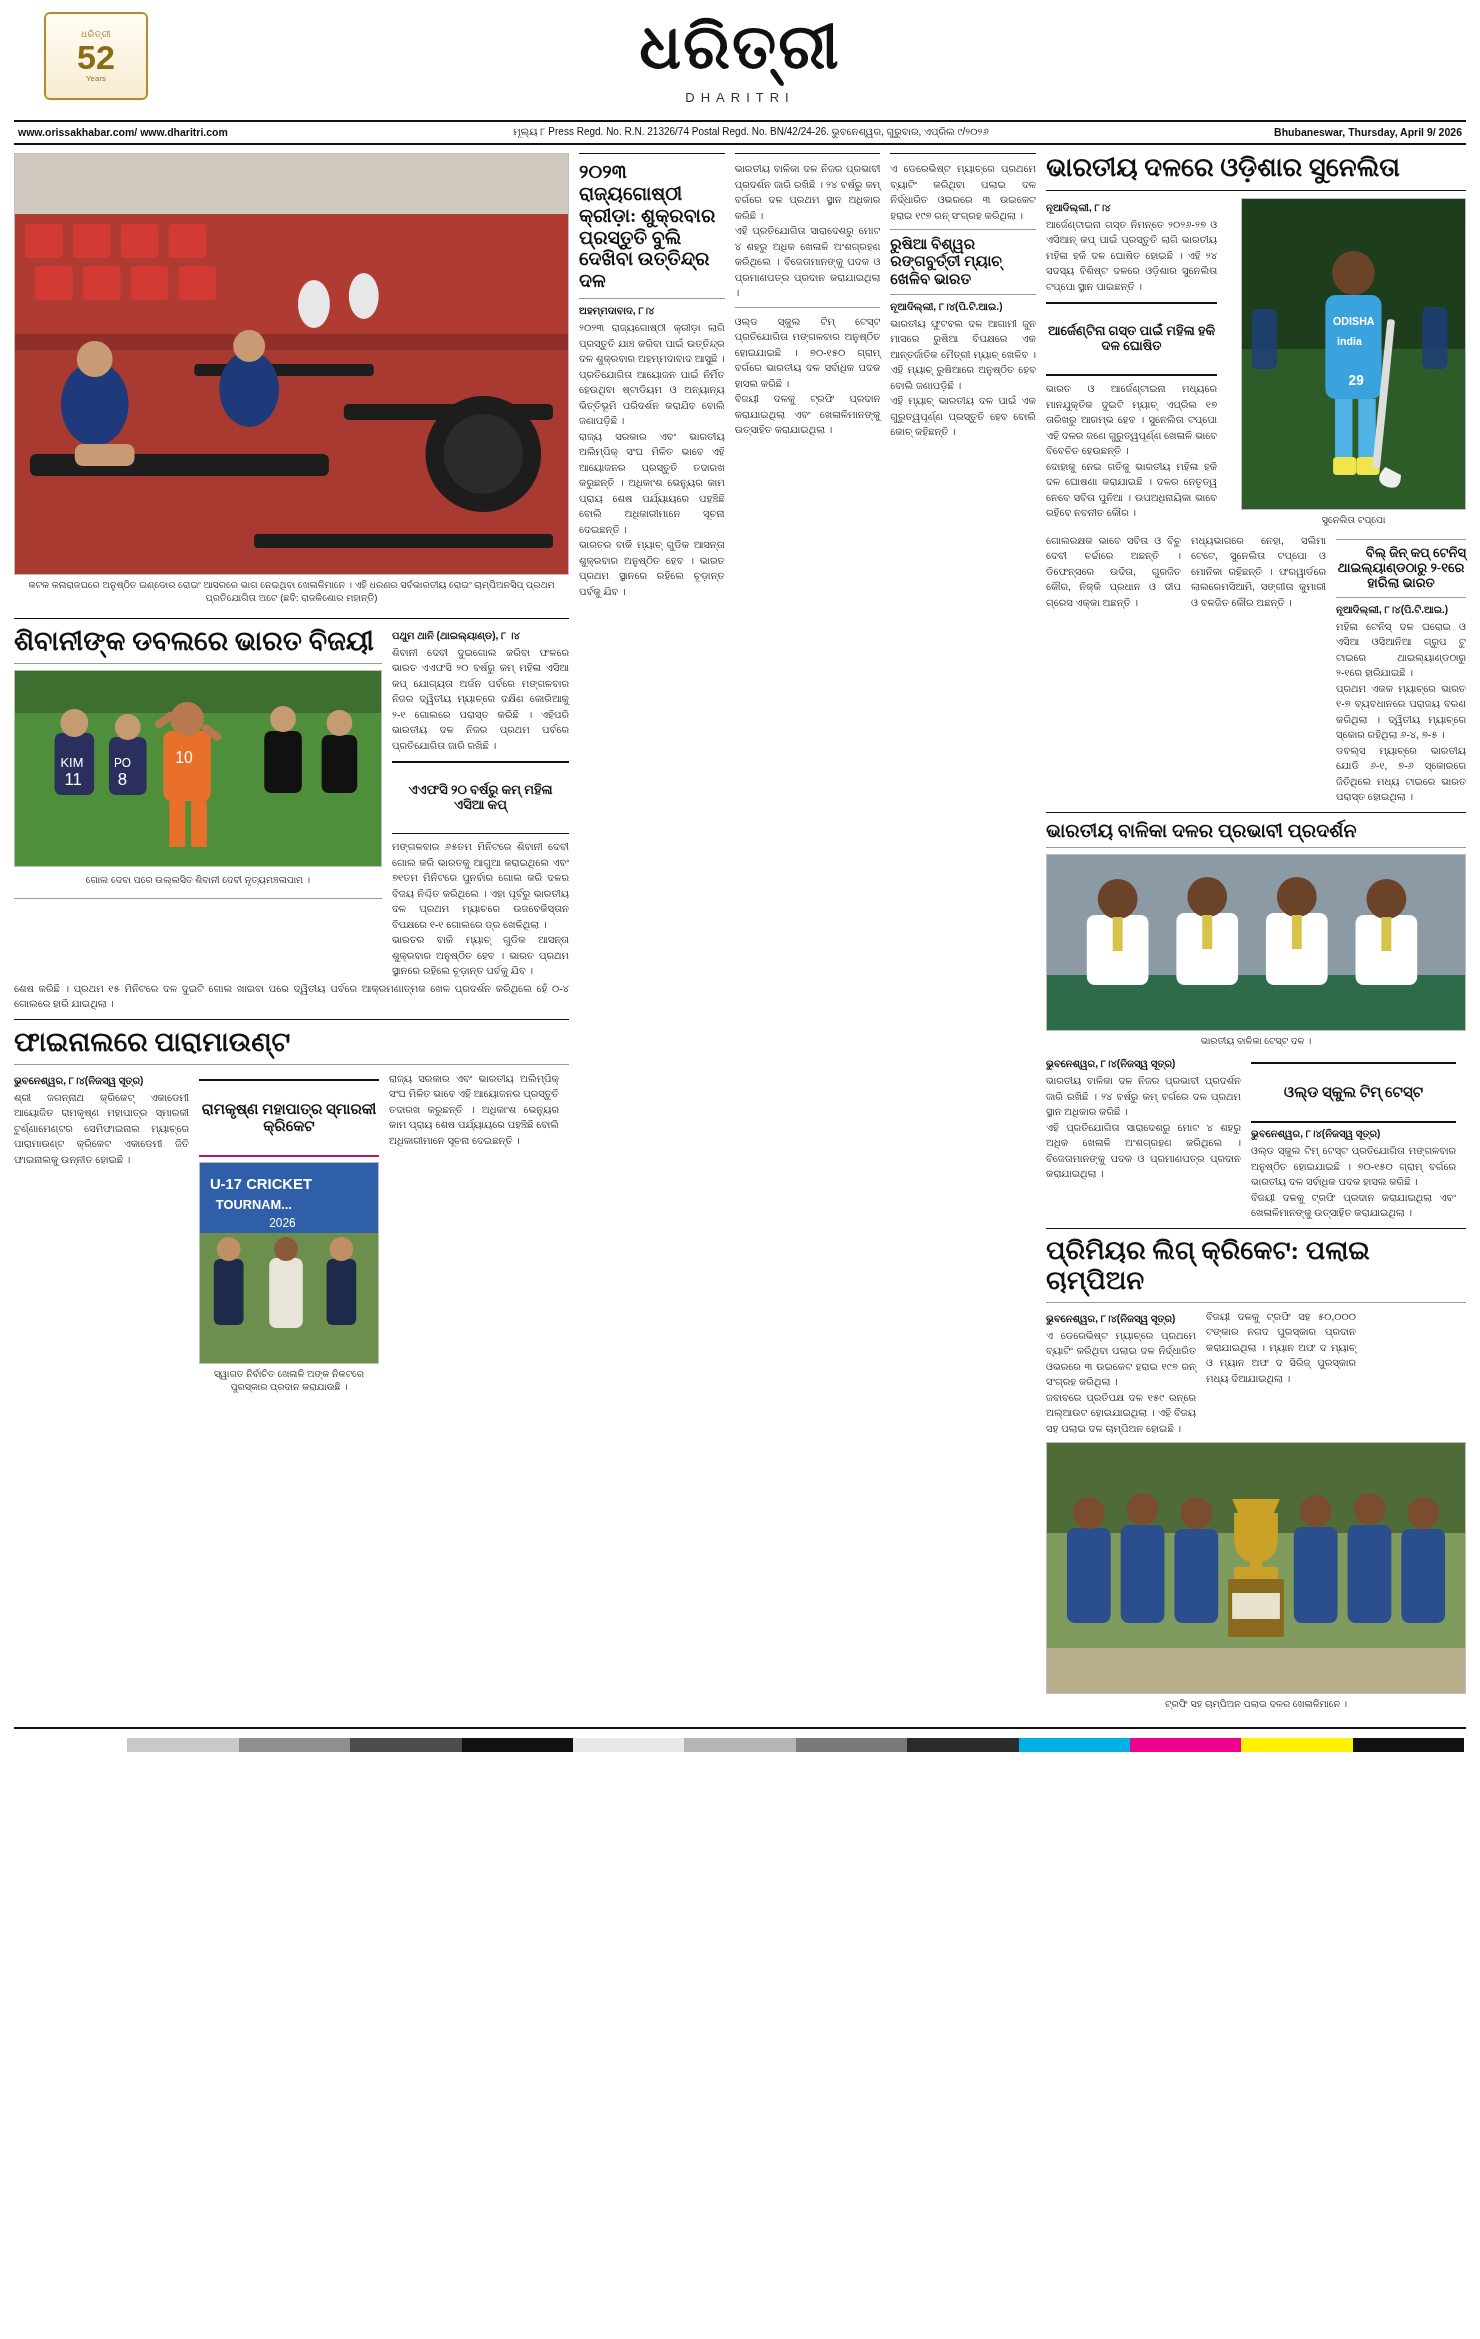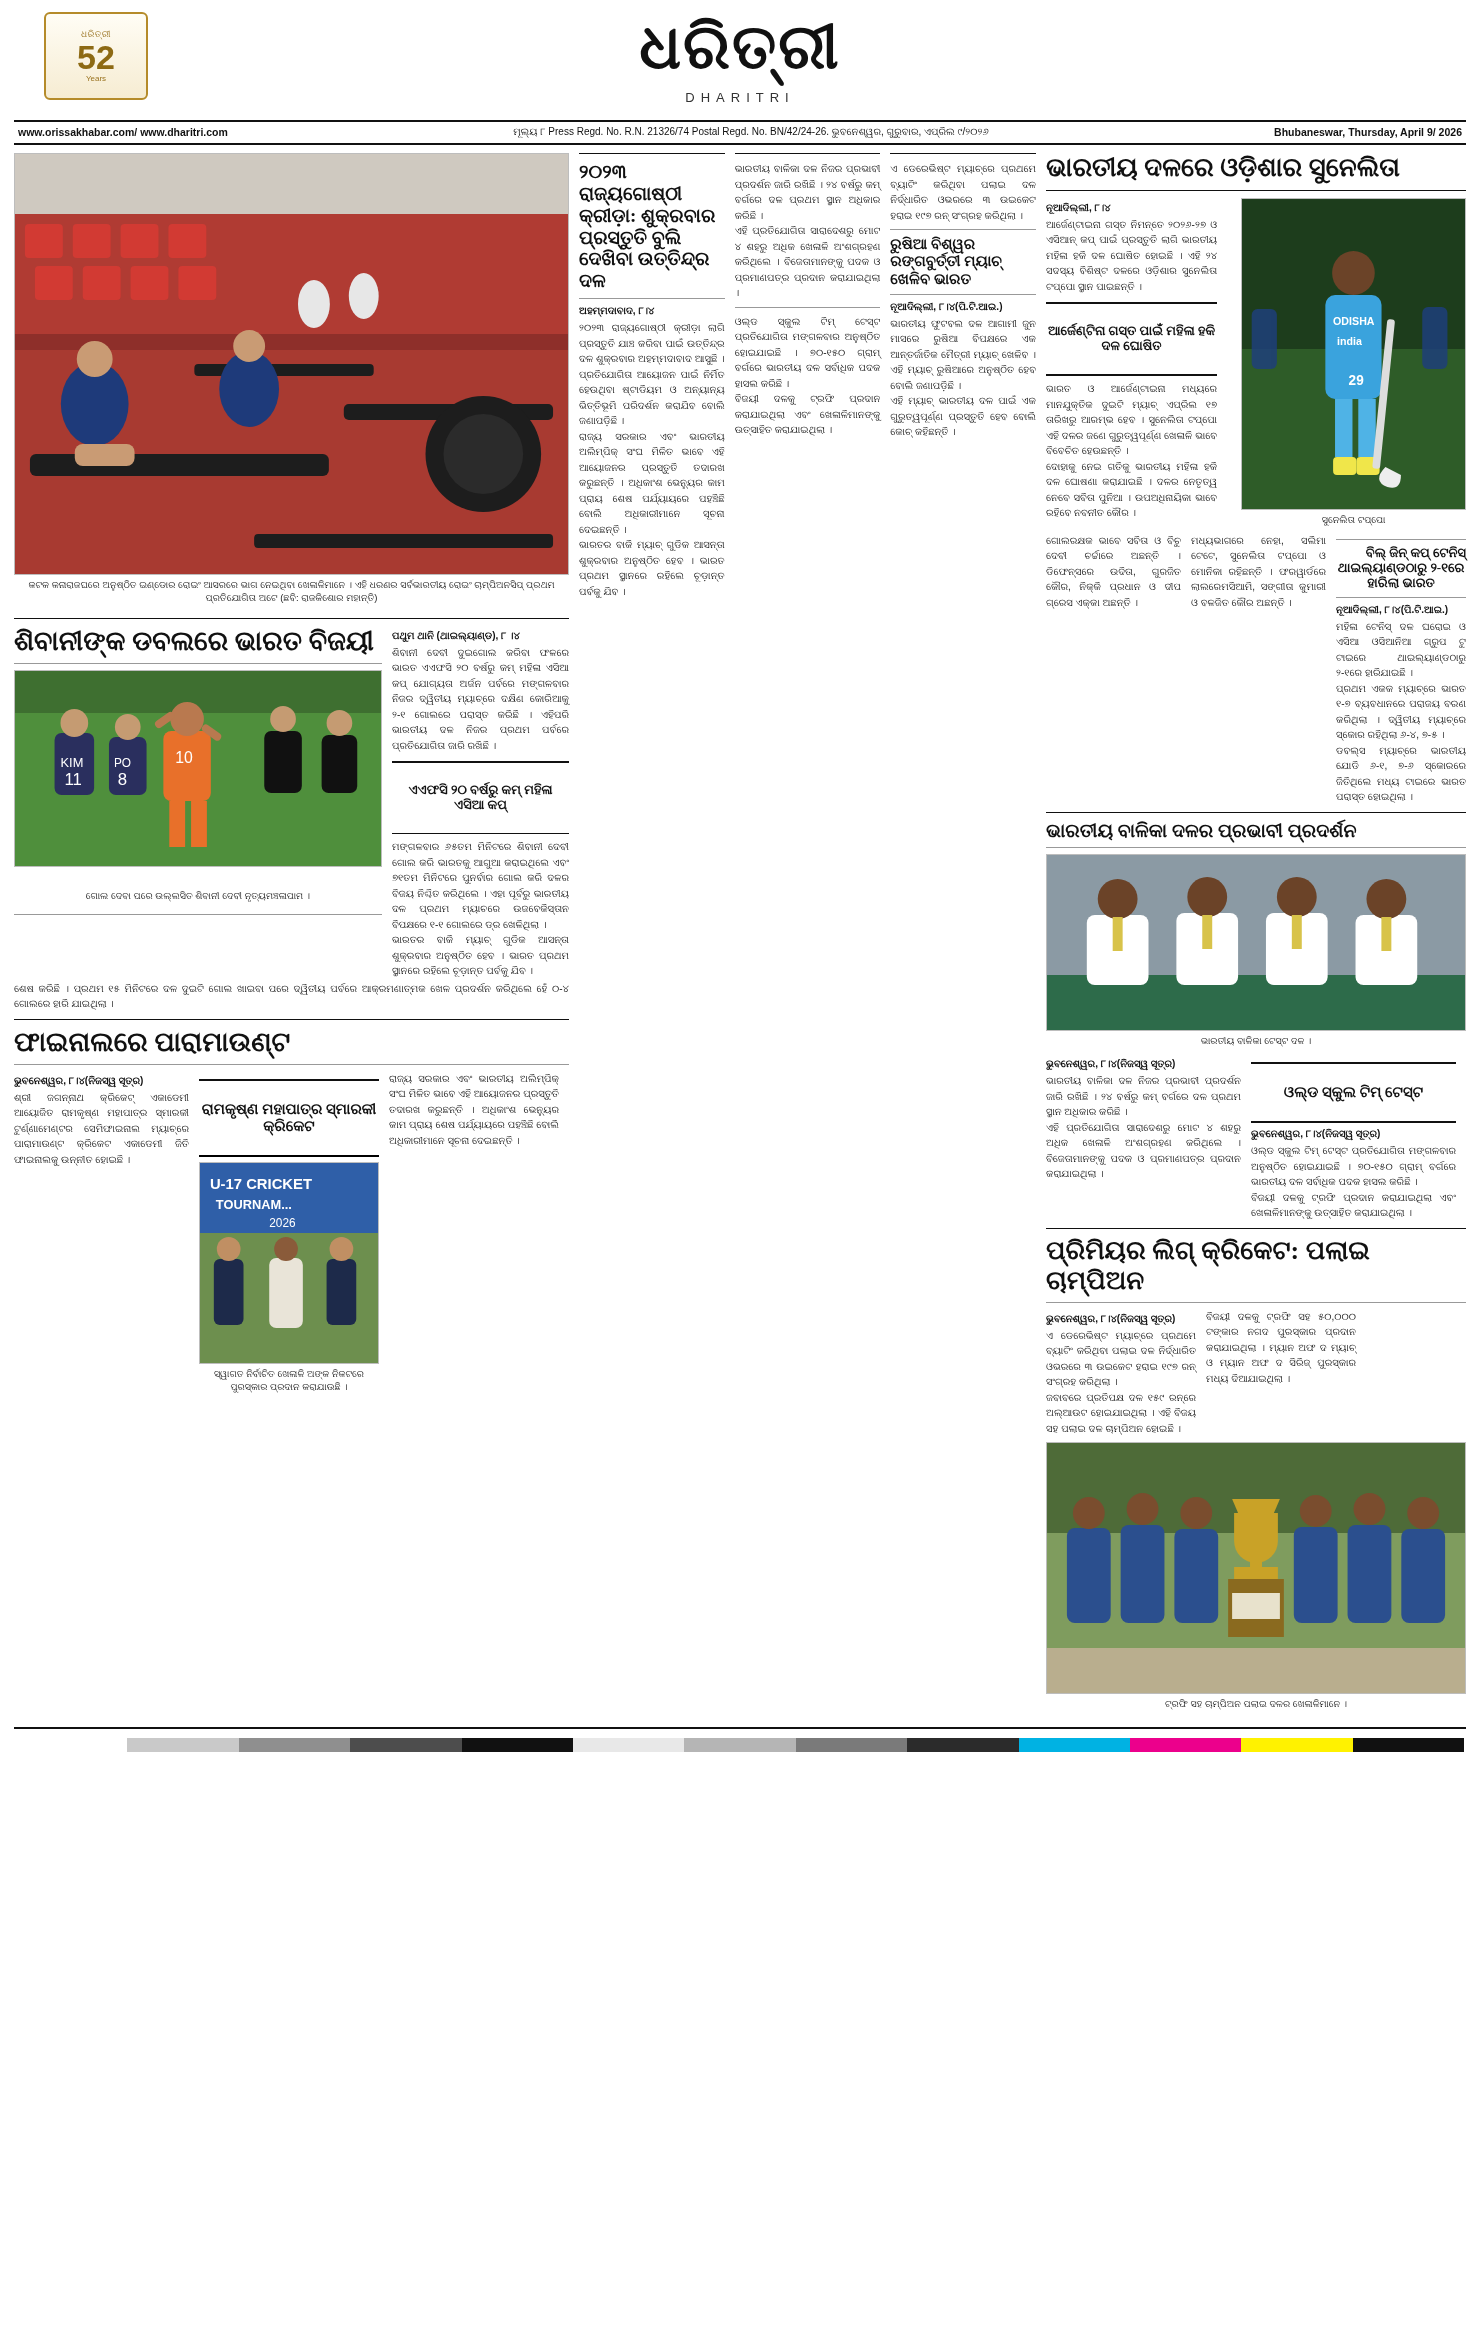--- a/index.html
+++ b/index.html
@@ -133,21 +133,21 @@
       </div>
       <div class="cap">କଟକ କନାରାଜଘରେ ଅନୁଷ୍ଠିତ ଇଣ୍ଡୋର ରୋଇଂ ଆସରରେ ଭାଗ ନେଇଥିବା ଖେଳାଳିମାନେ । ଏହି ଧରଣର ସର୍ବଭାରତୀୟ ରୋଇଂ ଚାମ୍ପିଅନସିପ୍‌ ପ୍ରଥମ ପ୍ରତିଯୋଗିତା ଅଟେ (ଛବି: ରାଜକିଶୋର ମହାନ୍ତି)</div>
 
       <div class="rule"></div>
 
       <div class="sub2">
 
         <div style="width:370px;">
           <div class="hl hl-xl">ଶିବାନୀଙ୍କ ଡବଲରେ ଭାରତ ବିଜୟୀ</div>
           <div class="rule-thin"></div>
-          <div class="photo ph-football" style="height:195px;margin-bottom:19px;">
+          <div class="photo ph-football" style="height:195px;margin-bottom:3px;">
             <svg width="100%" height="100%" viewBox="0 0 370 195" preserveAspectRatio="none">
               <rect width="370" height="195" fill="#4f8f3c"></rect>
               <rect y="0" width="370" height="42" fill="#3e6f30"></rect>
               <g fill="#e8702a">
                   <rect x="150" y="60" width="48" height="70" rx="8"></rect>
                 </g>
               <circle cx="174" cy="48" r="17" fill="#b9794f"></circle>
               <rect x="140" y="52" width="22" height="8" rx="4" fill="#b9794f" transform="rotate(-35 140 52)"></rect>
               <rect x="192" y="52" width="22" height="8" rx="4" fill="#b9794f" transform="rotate(35 192 52)"></rect>
               <rect x="156" y="130" width="16" height="46" fill="#e8702a"></rect>
@@ -191,21 +191,21 @@
       <div class="rule"></div>
 
       <div class="hl hl-xl">ଫାଇନାଲରେ ପାରାମାଉଣ୍ଟ</div>
       <div class="rule-thin"></div>
       <div style="display:flex;gap:10px;">
         <div style="width:175px;">
           <div class="dateline">ଭୁବନେଶ୍ୱର, ୮।୪(ନିଜସ୍ୱ ସୂତ୍ର)</div>
           <div class="body">ଶ୍ରୀ ଜଗନ୍ନାଥ କ୍ରିକେଟ୍‌ ଏକାଡେମୀ ଆୟୋଜିତ ରାମକୃଷ୍ଣ ମହାପାତ୍ର ସ୍ମାରକୀ ଟୁର୍ଣ୍ଣାମେଣ୍ଟର ସେମିଫାଇନାଲ ମ୍ୟାଚ୍‌ରେ ପାରାମାଉଣ୍ଟ କ୍ରିକେଟ ଏକାଡେମୀ ଜିତି ଫାଇନାଲକୁ ଉନ୍ନୀତ ହୋଇଛି ।</div>
         </div>
         <div style="width:180px;">
-          <div class="boxhead" style="border-top:2px solid #111;border-bottom:2px solid #000000;">
+          <div class="boxhead" style="border-top:2px solid #111;border-bottom:2px solid #be185d;">
             <div class="hl hl-sm">ରାମକୃଷ୍ଣ ମହାପାତ୍ର ସ୍ମାରକୀ କ୍ରିକେଟ</div>
           </div>
           <div class="photo ph-cricket" style="height:200px;">
             <svg width="100%" height="100%" viewBox="0 0 180 200" preserveAspectRatio="none">
               <rect width="180" height="200" fill="#6d8f4e"></rect>
               <rect y="0" width="180" height="70" fill="#2f5fa8"></rect>
               <text x="10" y="26" font-size="15" fill="#fff" font-weight="bold">U-17 CRICKET</text>
               <text x="16" y="46" font-size="13" fill="#fff" font-weight="bold">TOURNAM...</text>
               <text x="70" y="64" font-size="12" fill="#fff">2026</text>
               <g fill="#e9e4d8">

